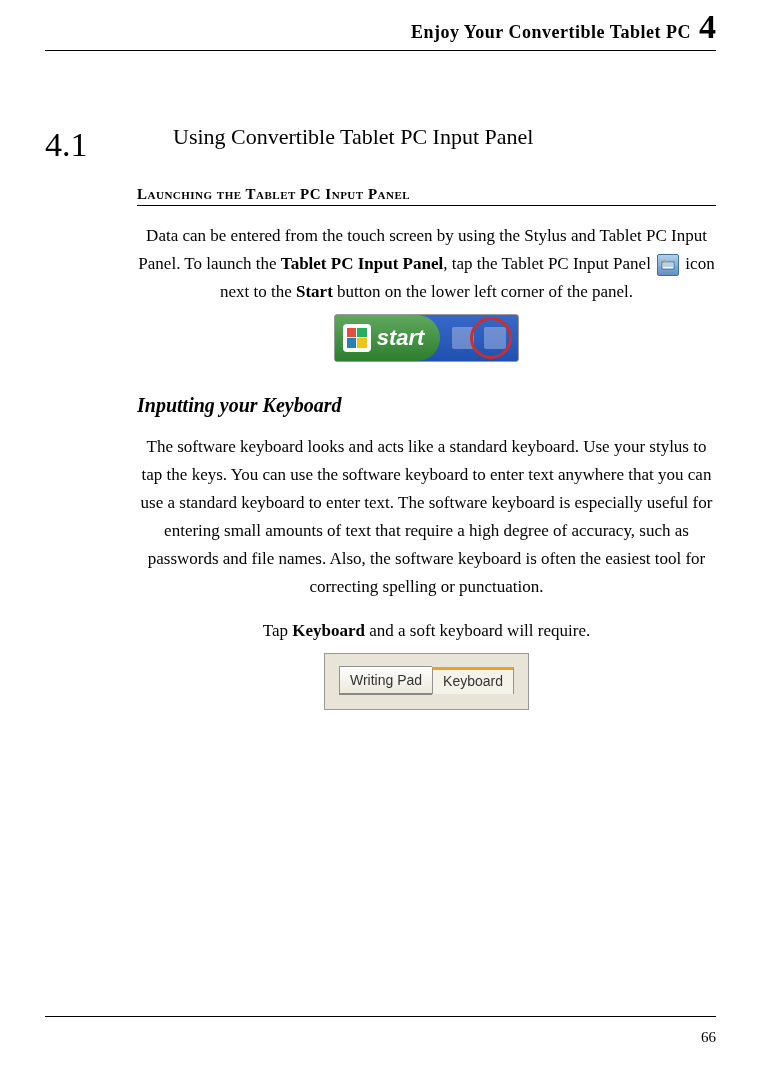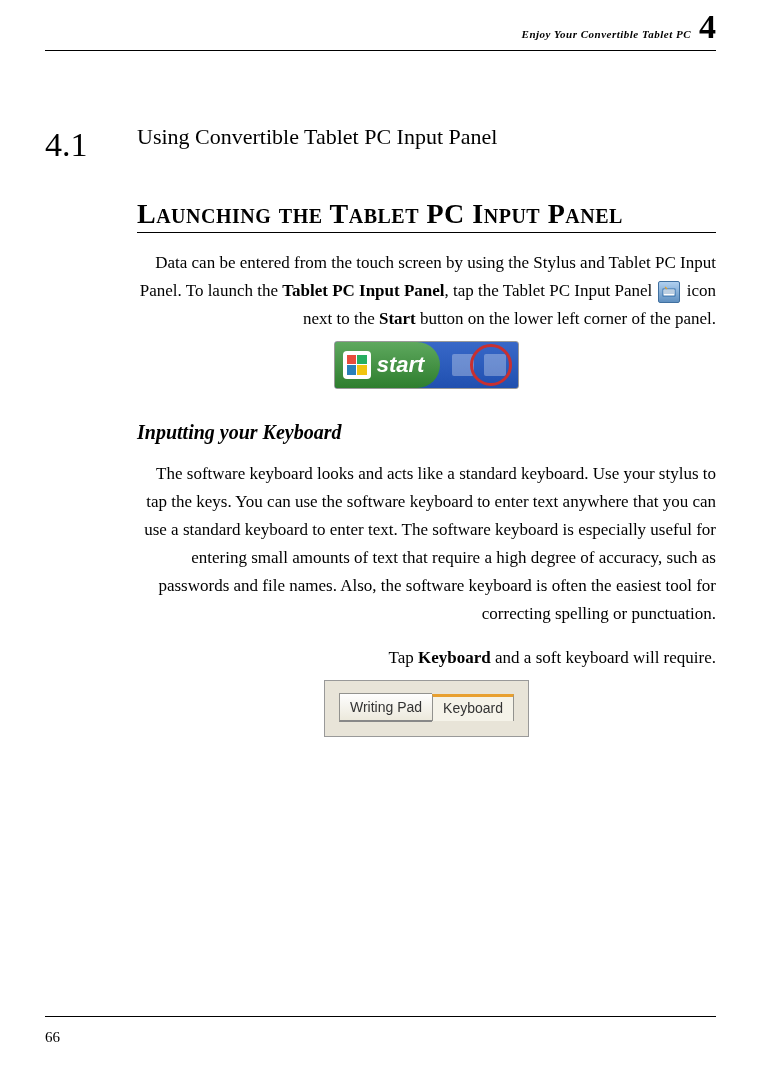--- a/index.html
+++ b/index.html
@@ -17,62 +17,62 @@
       padding: 0 45px;
     }
     .header {
       text-align: right;
       padding-top: 8px;
       padding-bottom: 4px;
       border-bottom: 1.5px solid #000;
       font-weight: bold;
     }
     .header-text {
-      font-size: 11px;
+      font-size: 18px;
       letter-spacing: 0.5px;
-      font-style: italic;
     }
     .header-num {
       font-size: 34px;
       vertical-align: baseline;
       margin-left: 4px;
     }
     .content {
       padding-left: 92px;
       padding-top: 72px;
     }
     .section-row {
       display: flex;
       margin-left: -92px;
+      gap: 36px;
     }
     .section-num {
       font-size: 34px;
       width: 92px;
       flex-shrink: 0;
       line-height: 1.2;
       padding-top: 2px;
     }
     .section-title {
       font-size: 22px;
       line-height: 1.3;
     }
     .subheading1 {
-      font-size: 28px;
+      font-size: 15px;
       font-weight: bold;
       font-variant: small-caps;
       letter-spacing: 0.5px;
       border-bottom: 1.5px solid #000;
-      margin-top: 32px;
+      margin-top: 20px;
       padding-bottom: 2px;
     }
     .para {
       font-size: 17px;
       line-height: 1.65;
       margin-top: 16px;
-      text-align: right;
+      text-align: center;
     }
     .inline-icon {
       display: inline-flex;
       align-items: center;
       justify-content: center;
       width: 22px;
       height: 22px;
       background: linear-gradient(to bottom, #b0d0f0, #6090c0);
       border: 1px solid #4070a0;
       border-radius: 2px;
@@ -178,21 +178,21 @@
     .tab:first-child {
       border-right: none;
     }
     .footer {
       position: absolute;
       bottom: 30px;
       left: 45px;
       right: 45px;
       border-top: 1.5px solid #000;
       padding-top: 12px;
-      text-align: left;
+      text-align: right;
       font-size: 15px;
     }
   </style>
 </head>
 <body>
 
 <div class="header">
   <span class="header-text">Enjoy Your Convertible Tablet PC</span>
   <span class="header-num">4</span>
 </div>

